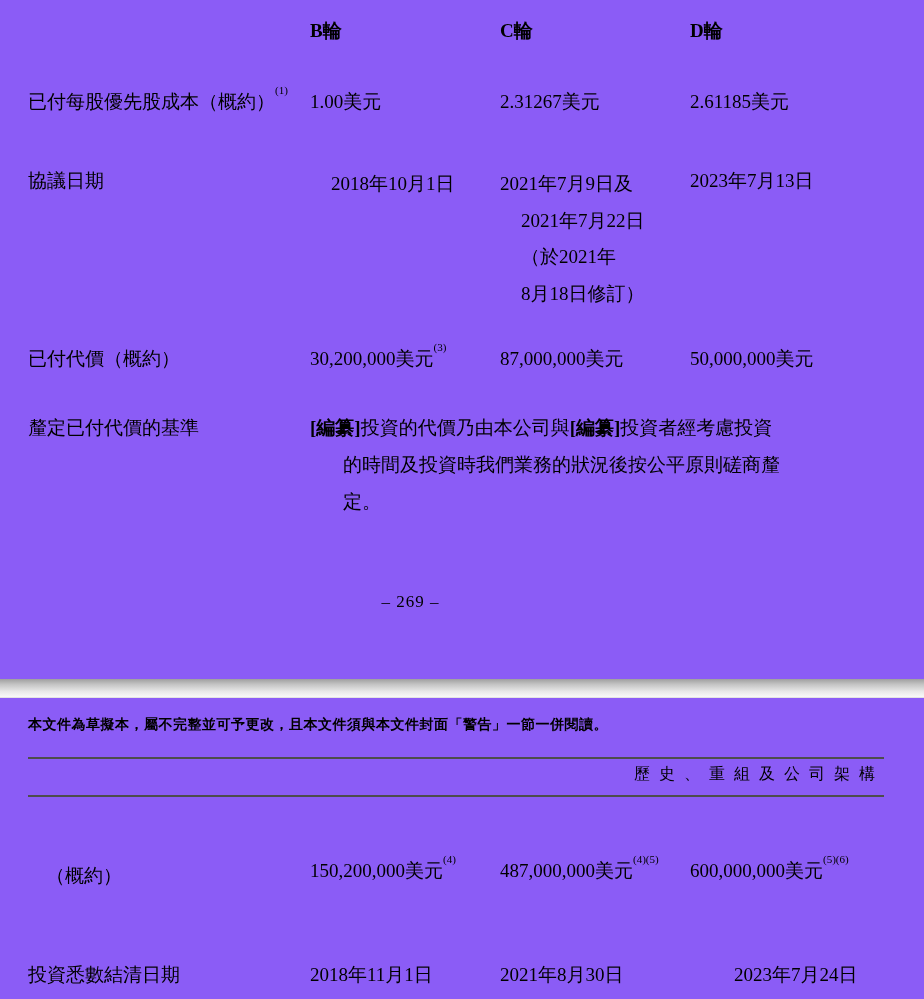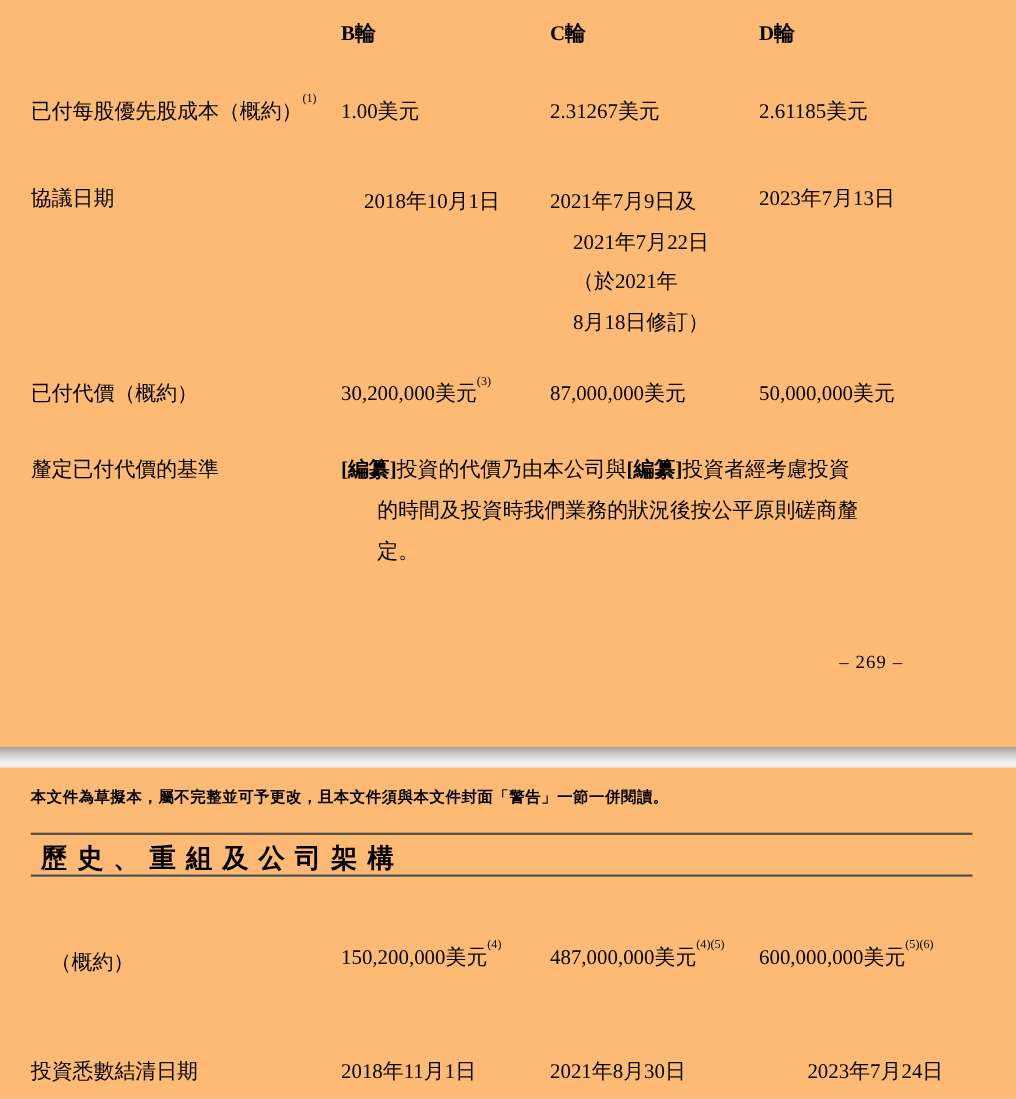--- a/index.html
+++ b/index.html
@@ -4,45 +4,45 @@
 <style>
   * { box-sizing: border-box; }
   html, body {
     margin: 0; padding: 0;
     width: 924px; height: 999px;
     background: #ffffff;
     color: #000000;
     font-family: "Liberation Serif", "DejaVu Serif", serif;
     overflow: hidden;
   }
-  .canvas { position: relative; width: 924px; height: 999px; background:#fdba74; }
+  .canvas { position: relative; width: 924px; height: 999px; background:#8b5cf6; }
   .abs { position: absolute; }
   .t { font-size: 19px; line-height: 1.2; white-space: nowrap; }
   .bold { font-weight: bold; }
   sup.fn {
     font-size: 11px;
     position: relative; top: -7px;
     line-height: 0;
   }
   .cell { white-space: nowrap; }
   .mline .ln { line-height: 36.5px; height: 36.5px; white-space: nowrap; }
   .mline .ln.indent { margin-left: 21px; }
   .basis-ln { font-size: 19px; line-height: 1.2; white-space: nowrap; }
-  .pagenum { width: 821px; text-align: right; font-size: 17px; letter-spacing: 1px; }
+  .pagenum { width: 821px; text-align: center; font-size: 17px; letter-spacing: 1px; }
   .divider {
     width: 924px; height: 19px;
     background: linear-gradient(to bottom, #9f9f9f 0%, #c4c4c4 30%, #e9e9e9 70%, #f9f9f9 100%);
     border-bottom: 1px solid #e3e3e3;
   }
   .sans { font-family: "Liberation Sans", "DejaVu Sans", sans-serif; }
   .disclaimer { font-size: 14px; font-weight: bold; letter-spacing: 0.5px; white-space: nowrap; }
   .rule { width: 856px; height: 2px; background: #4d4d4d; }
   .heading {
-    width: 856px; text-align: left;
-    font-size: 24px; font-weight: bold;
+    width: 856px; text-align: right;
+    font-size: 16px; font-weight: normal;
     letter-spacing: 9px; text-indent: 9px;
     white-space: nowrap;
   }
   .lbl2 { line-height: 35px; height: 35px; white-space: nowrap; }
   .lbl2.indent { margin-left: 18px; }
 </style>
 </head>
 <body>
 
 <div class="canvas">

